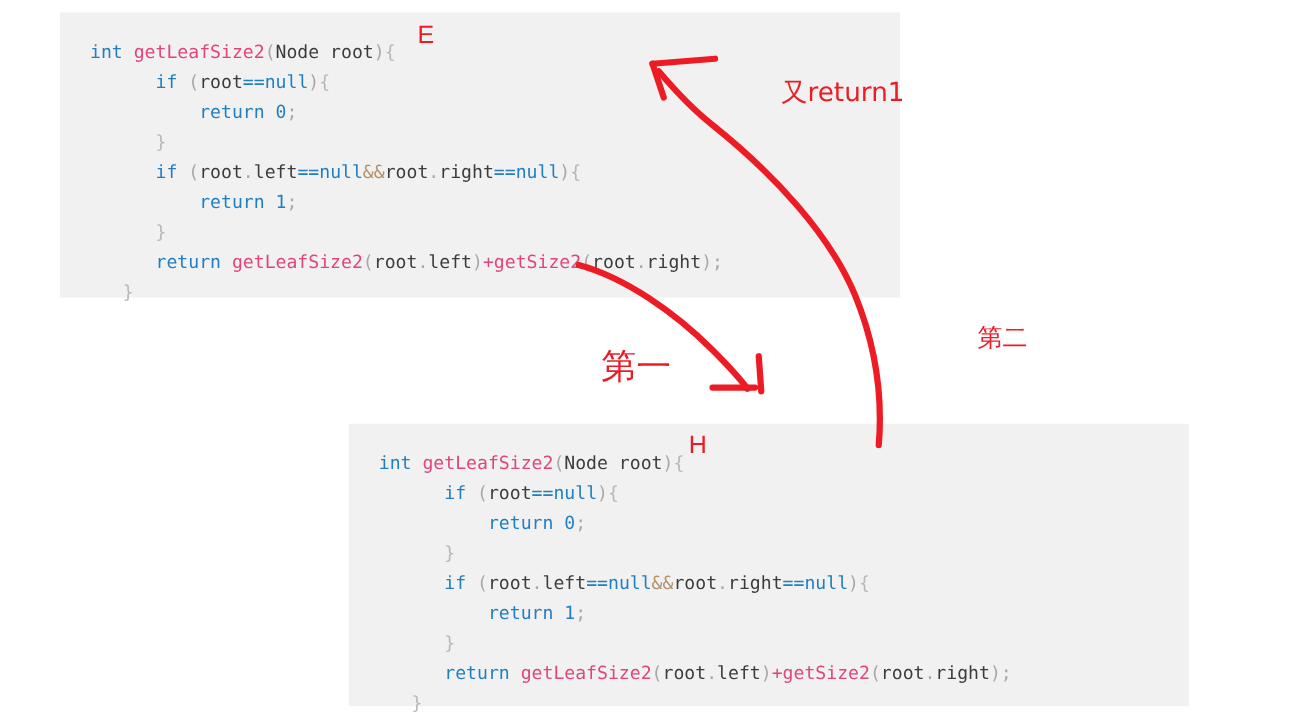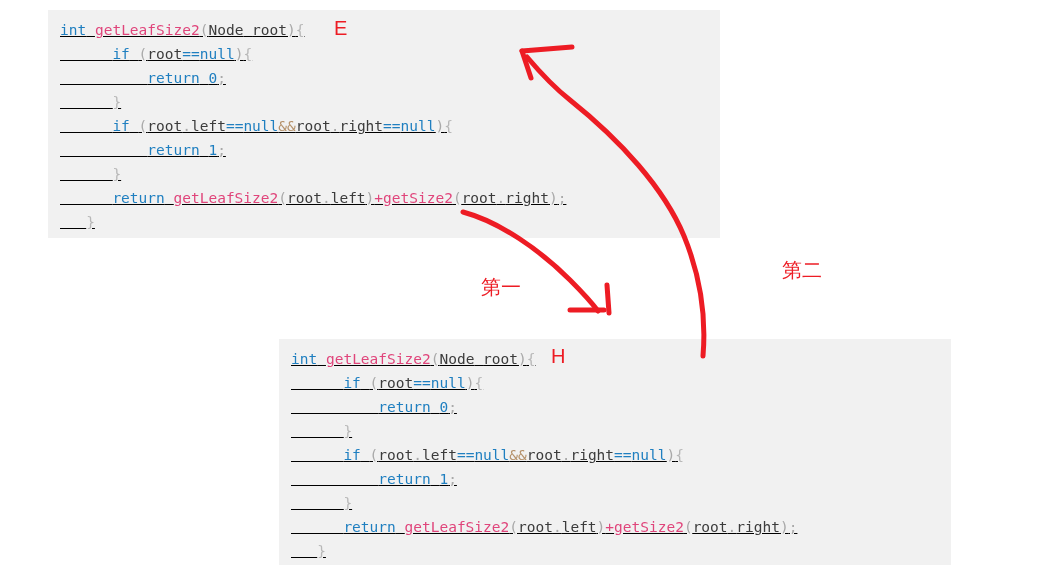--- a/index.html
+++ b/index.html
@@ -14,22 +14,21 @@
     background: #ffffff;
     overflow: hidden;
     font-family: "DejaVu Sans Mono", monospace;
   }
 
   
   .code-panel {
     position: absolute;
     background: #f1f1f1;
     box-sizing: border-box;
-    padding: 0;
-    text-decoration: underline;
+    padding: 12px;
   }
   #code-panel-top {
     left: 48px;
     top: 10px;
     width: 672px;
     height: 228px;
   }
   #code-panel-bottom {
     left: 279px;
     top: 339px;
@@ -89,21 +88,21 @@
     font-family: "Liberation Sans", sans-serif;
   }
   #annot-return1 {
     left: 625px;
     top: 60px;
     font-size: 21px;
   }
   #annot-first {
     left: 481px;
     top: 274px;
-    font-size: 20px;
+    font-size: 28px;
     font-family: Liberation Mono, monospace;
   }
   #annot-second {
     left: 741px;
     top: 257px;
     font-size: 20px;
     margin-left: 41px;
   }
 </style>
 </head>
@@ -156,18 +155,19 @@
 
       <path d="M 570,310 L 604,310" fill="none" stroke="#ed1c24" stroke-width="5" stroke-linecap="round"></path>
       <path d="M 607,285 L 609,313" fill="none" stroke="#ed1c24" stroke-width="5" stroke-linecap="round"></path>
     </g>
   </svg>
 
   <div class="annot-text" id="annot-label-e">E</div>
 
   <div class="annot-text" id="annot-label-h">H</div>
 
+  <div class="annot-text" id="annot-return1">又return1</div>
 
   <div class="annot-text" id="annot-first">第一</div>
 
   <div class="annot-text" id="annot-second">第二</div>
 
 </div>
 
 </body></html>

